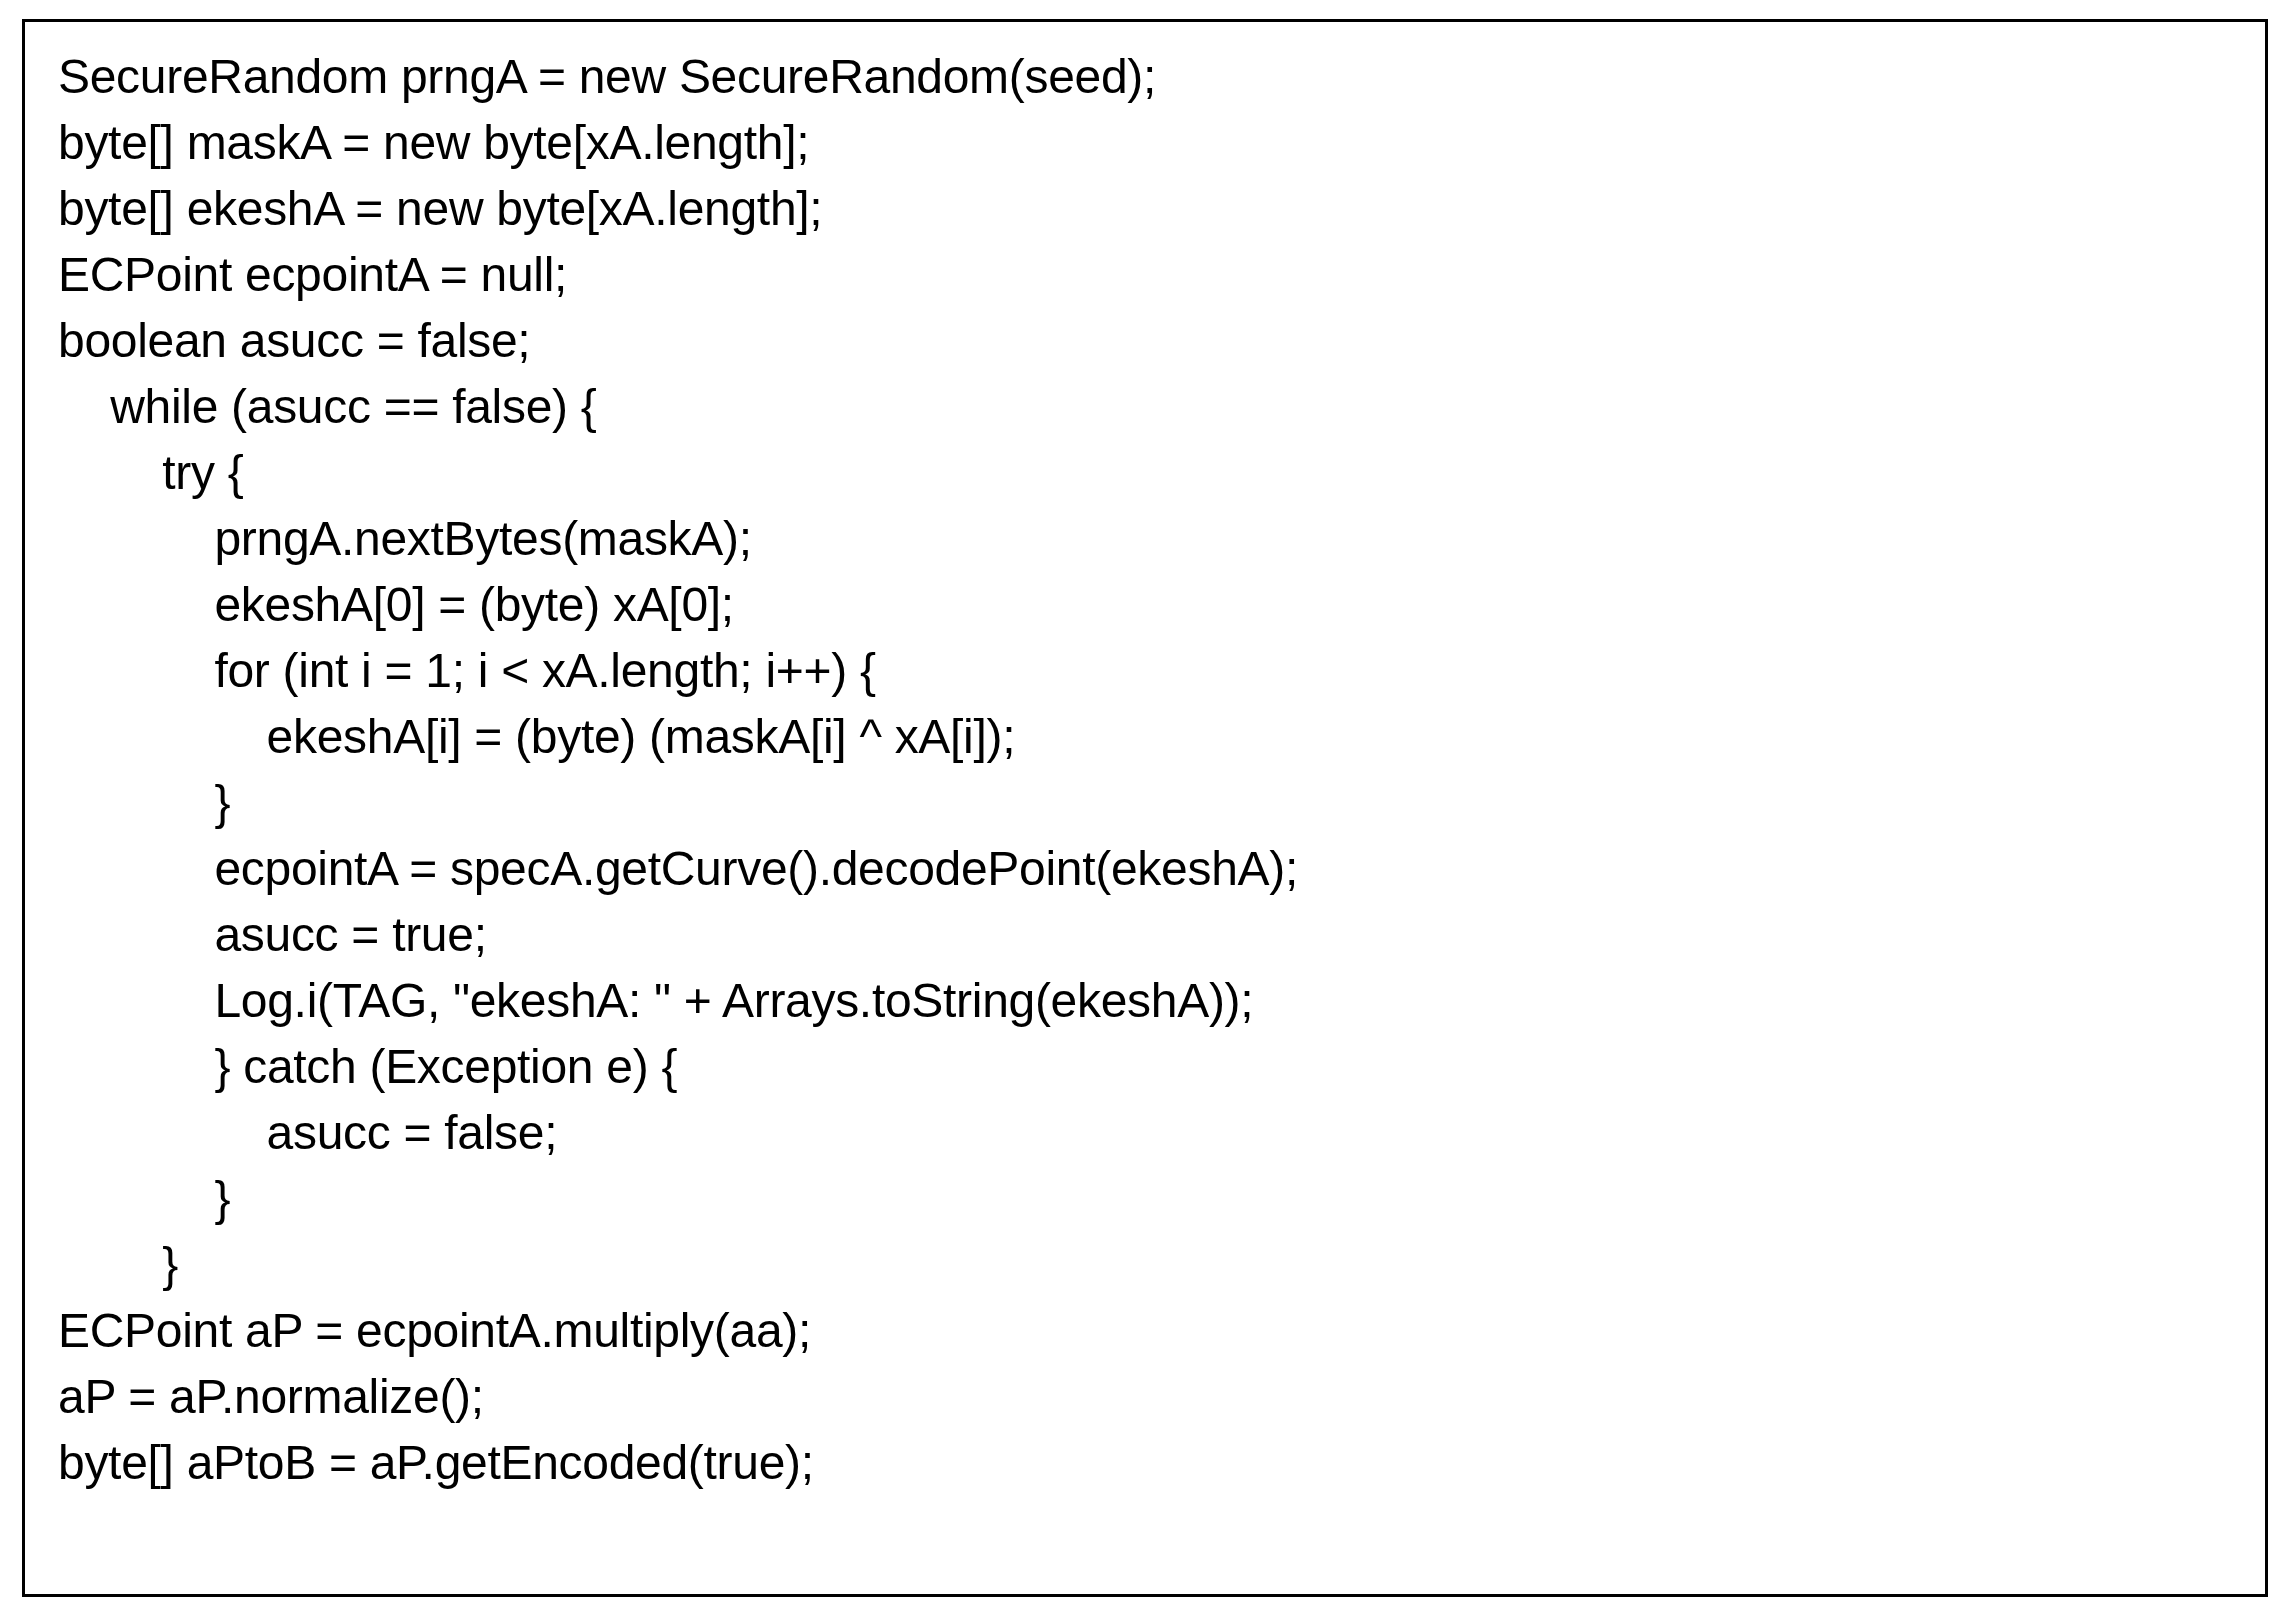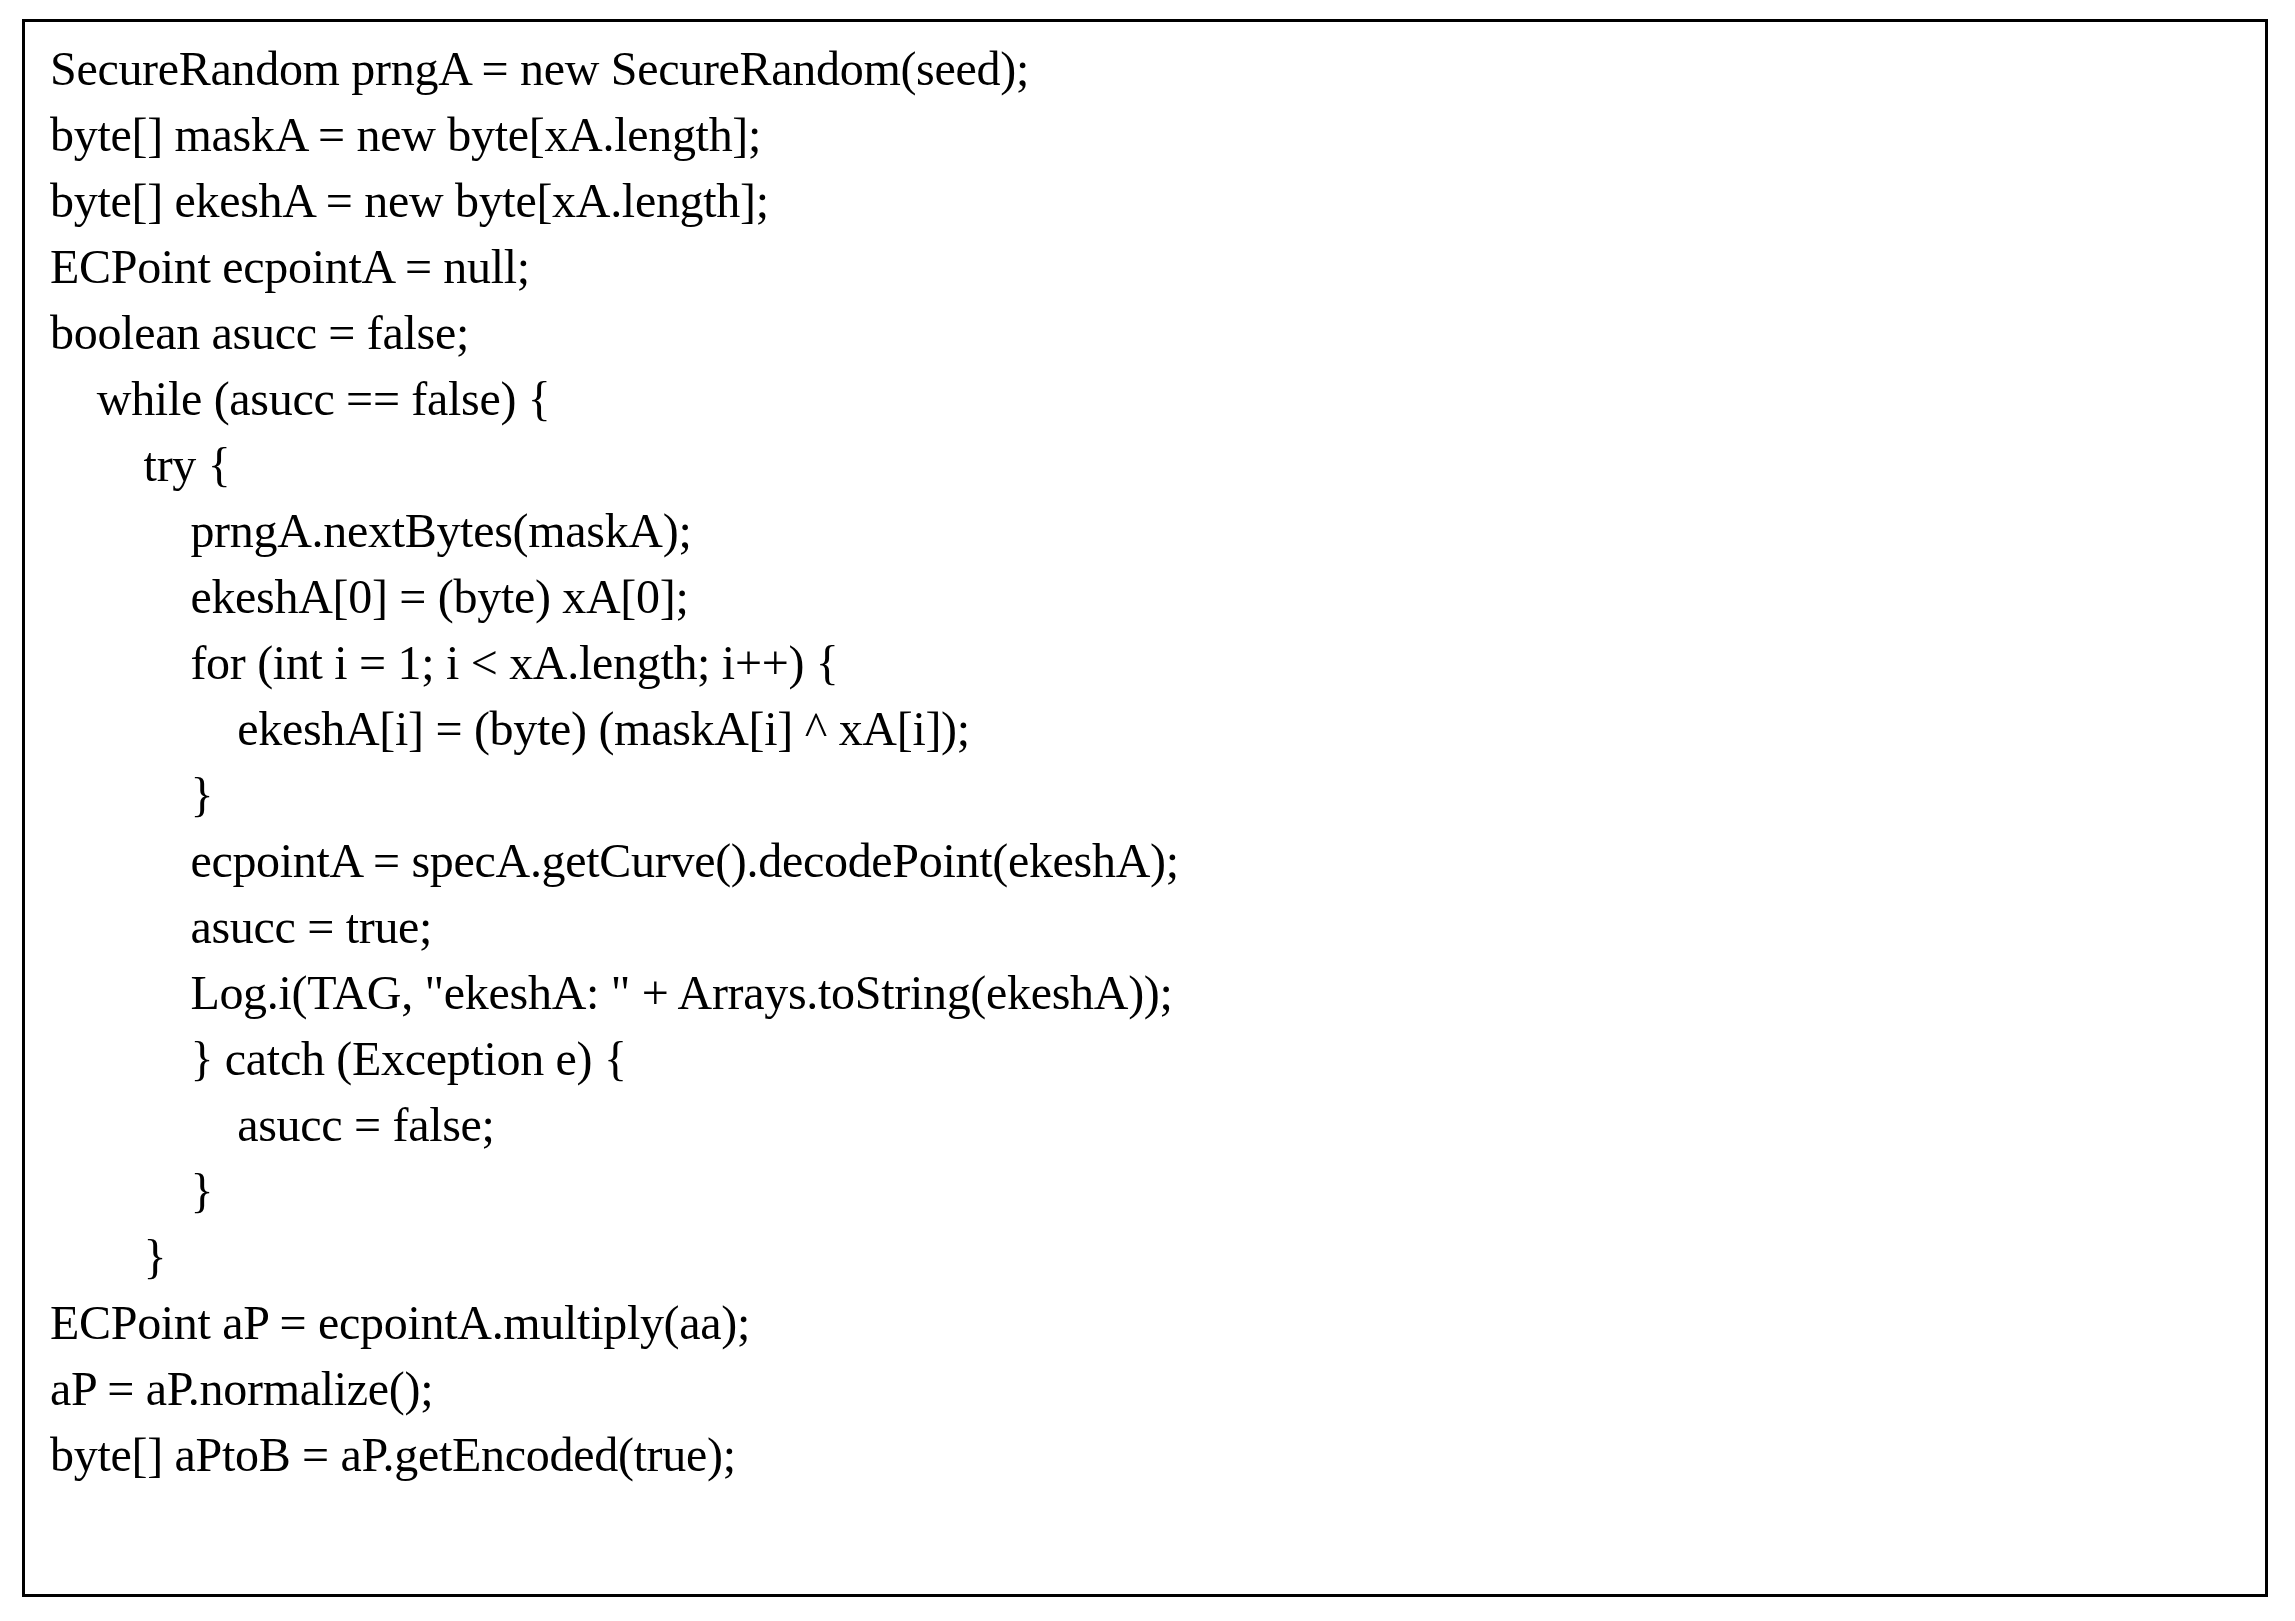--- a/index.html
+++ b/index.html
@@ -24,23 +24,23 @@
     background: #ffffff;
     box-sizing: border-box;
     overflow: hidden;
   }
 
   .code-block {
     position: absolute;
     left: 17px;
     top: 5.9px;
     right: 0;
-    margin: 8px;
+    margin: 16px;
     padding: 0;
-    font-family: Liberation Serif, serif;
+    font-family: Liberation Sans, sans-serif;
     font-size: 48px;
     line-height: 66px;
     color: #000000;
     white-space: pre;
     letter-spacing: -0.3px;
   }
 
   .code-line {
     display: block;
     white-space: pre;

